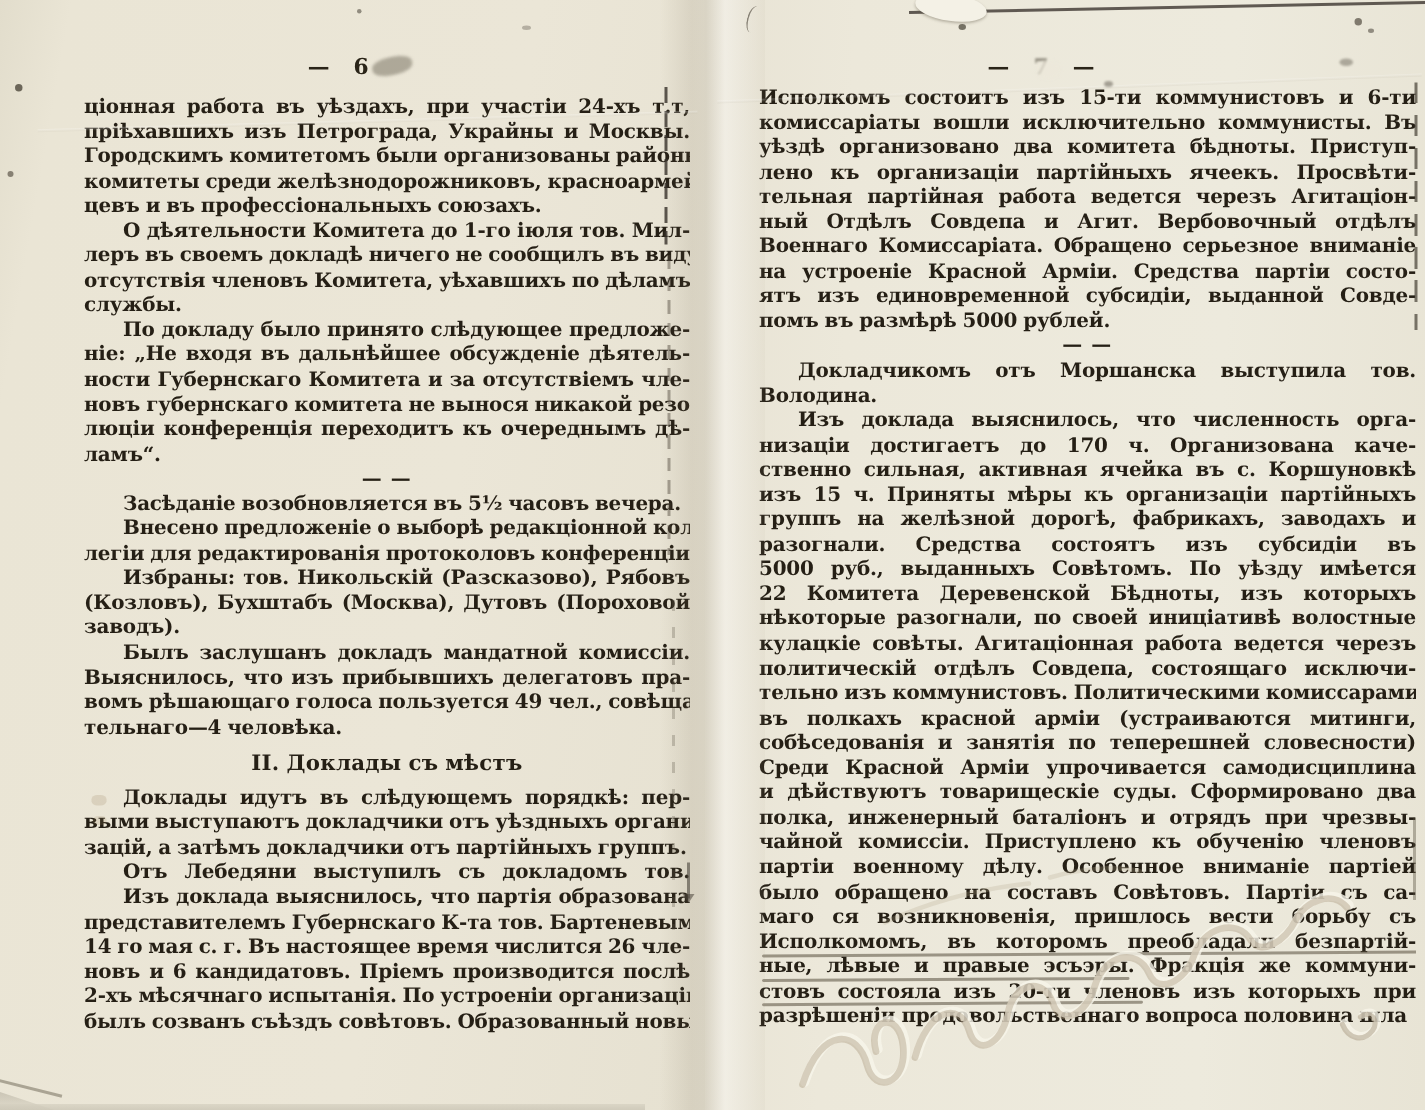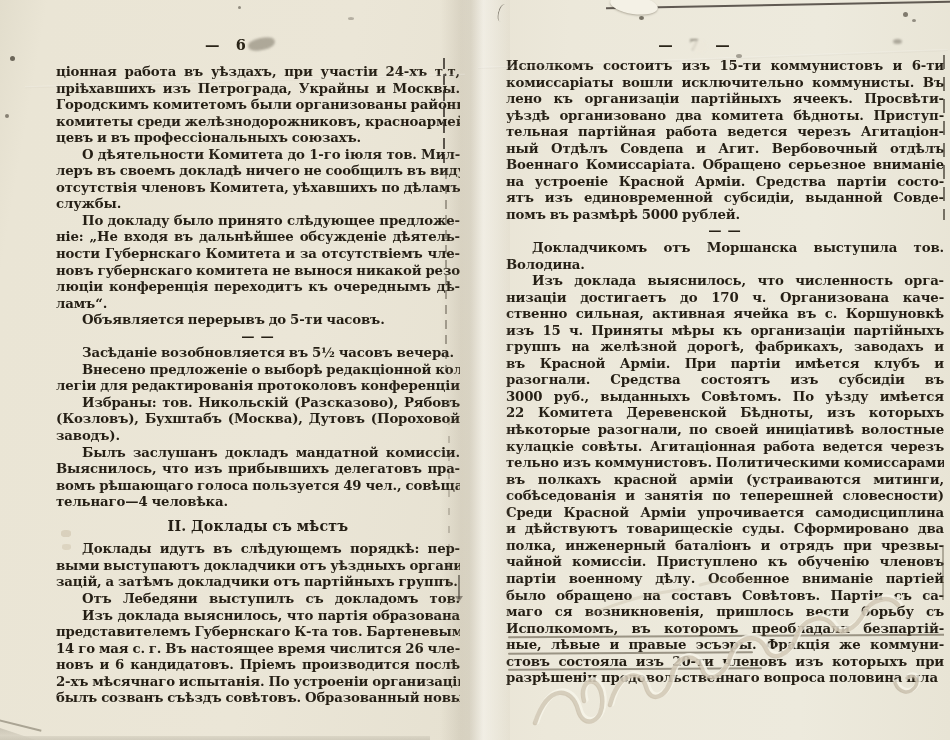--- a/index.html
+++ b/index.html
@@ -62,21 +62,20 @@
         <div class="tline ind">О дѣятельности Комитета до 1-го іюля тов. Мил-</div>
         <div class="tline">леръ въ своемъ докладѣ ничего не сообщилъ въ виду</div>
         <div class="tline">отсутствія членовъ Комитета, уѣхавшихъ по дѣламъ</div>
         <div class="tline last">службы.</div>
         <div class="tline ind">По докладу было принято слѣдующее предложе-</div>
         <div class="tline">ніе: „Не входя въ дальнѣйшее обсужденіе дѣятель-</div>
         <div class="tline">ности Губернскаго Комитета и за отсутствіемъ чле-</div>
         <div class="tline">новъ губернскаго комитета не вынося никакой резо-</div>
         <div class="tline">люціи конференція переходитъ къ очереднымъ дѣ-</div>
         <div class="tline last">ламъ“.</div>
-        <div class="tline last ind">Объявляется перерывъ до 5-ти часовъ.</div>
         <div class="divider">— —</div>
         <div class="tline last ind">Засѣданіе возобновляется въ 5½ часовъ вечера.</div>
         <div class="tline ind">Внесено предложеніе о выборѣ редакціонной кол-</div>
         <div class="tline last">легіи для редактированія протоколовъ конференціи.</div>
         <div class="tline ind">Избраны: тов. Никольскій (Разсказово), Рябовъ</div>
         <div class="tline">(Козловъ), Бухштабъ (Москва), Дутовъ (Пороховой</div>
         <div class="tline last">заводъ).</div>
         <div class="tline ind">Былъ заслушанъ докладъ мандатной комиссіи.</div>
         <div class="tline">Выяснилось, что изъ прибывшихъ делегатовъ пра-</div>
         <div class="tline">вомъ рѣшающаго голоса пользуется 49 чел., совѣща-</div>
@@ -93,42 +92,42 @@
         <div class="tline">2-хъ мѣсячнаго испытанія. По устроеніи организаціи</div>
         <div class="tline last">былъ созванъ съѣздъ совѣтовъ. Образованный новый</div>
       </div>
   </div>
 
   <div class="page" id="right-page">
     <div class="pnum" id="pnum-right"><span>—</span>&nbsp;&nbsp;<span class="faded">7</span>&nbsp;&nbsp;<span>—</span></div>
     <div class="col" id="right-col">
         <div class="tline">Исполкомъ состоитъ изъ 15-ти коммунистовъ и 6-ти</div>
         <div class="tline">комиссаріаты вошли исключительно коммунисты. Въ</div>
+        <div class="tline">уѣздѣ организовано два комитета бѣдноты. Приступ-</div>
         <div class="tline">лено къ организаціи партійныхъ ячеекъ. Просвѣти-</div>
-        <div class="tline">уѣздѣ организовано два комитета бѣдноты. Приступ-</div>
         <div class="tline">тельная партійная работа ведется черезъ Агитаціон-</div>
         <div class="tline">ный Отдѣлъ Совдепа и Агит. Вербовочный отдѣлъ</div>
         <div class="tline">Военнаго Комиссаріата. Обращено серьезное вниманіе</div>
         <div class="tline">на устроеніе Красной Арміи. Средства партіи состо-</div>
         <div class="tline">ятъ изъ единовременной субсидіи, выданной Совде-</div>
         <div class="tline last">помъ въ размѣрѣ 5000 рублей.</div>
         <div class="divider">— —</div>
         <div class="tline ind">Докладчикомъ отъ Моршанска выступила тов.</div>
         <div class="tline last">Володина.</div>
         <div class="tline ind">Изъ доклада выяснилось, что численность орга-</div>
         <div class="tline">низаціи достигаетъ до 170 ч. Организована каче-</div>
         <div class="tline">ственно сильная, активная ячейка въ с. Коршуновкѣ</div>
         <div class="tline">изъ 15 ч. Приняты мѣры къ организаціи партійныхъ</div>
         <div class="tline">группъ на желѣзной дорогѣ, фабрикахъ, заводахъ и</div>
-        <div class="tline">въ Красной Арміи. При партіи имѣется клубъ и</div>
         <div class="tline">разогнали. Средства состоятъ изъ субсидіи въ</div>
-        <div class="tline">3000 руб., выданныхъ Совѣтомъ. По уѣзду имѣется</div>
+        <div class="tline">5000 руб., выданныхъ Совѣтомъ. По уѣзду имѣется</div>
         <div class="tline">22 Комитета Деревенской Бѣдноты, изъ которыхъ</div>
         <div class="tline">нѣкоторые разогнали, по своей иниціативѣ волостные</div>
         <div class="tline">кулацкіе совѣты. Агитаціонная работа ведется черезъ</div>
+        <div class="tline">политическій отдѣлъ Совдепа, состоящаго исключи-</div>
         <div class="tline">тельно изъ коммунистовъ. Политическими комиссарами</div>
         <div class="tline">въ полкахъ красной арміи (устраиваются митинги,</div>
         <div class="tline"><span>собѣседованія и занятія </span><span class="it">по теперешней словесности</span><span>)</span></div>
         <div class="tline">Среди Красной Арміи упрочивается самодисциплина</div>
         <div class="tline">и дѣйствуютъ товарищескіе суды. Сформировано два</div>
         <div class="tline">полка, инженерный баталіонъ и отрядъ при чрезвы-</div>
         <div class="tline">чайной комиссіи. Приступлено къ обученію членовъ</div>
         <div class="tline">партіи военному дѣлу. Особенное вниманіе партіей</div>
         <div class="tline">было обращено на составъ Совѣтовъ. Партіи съ са-</div>
         <div class="tline">маго ся возникновенія, пришлось вести борьбу съ</div>

